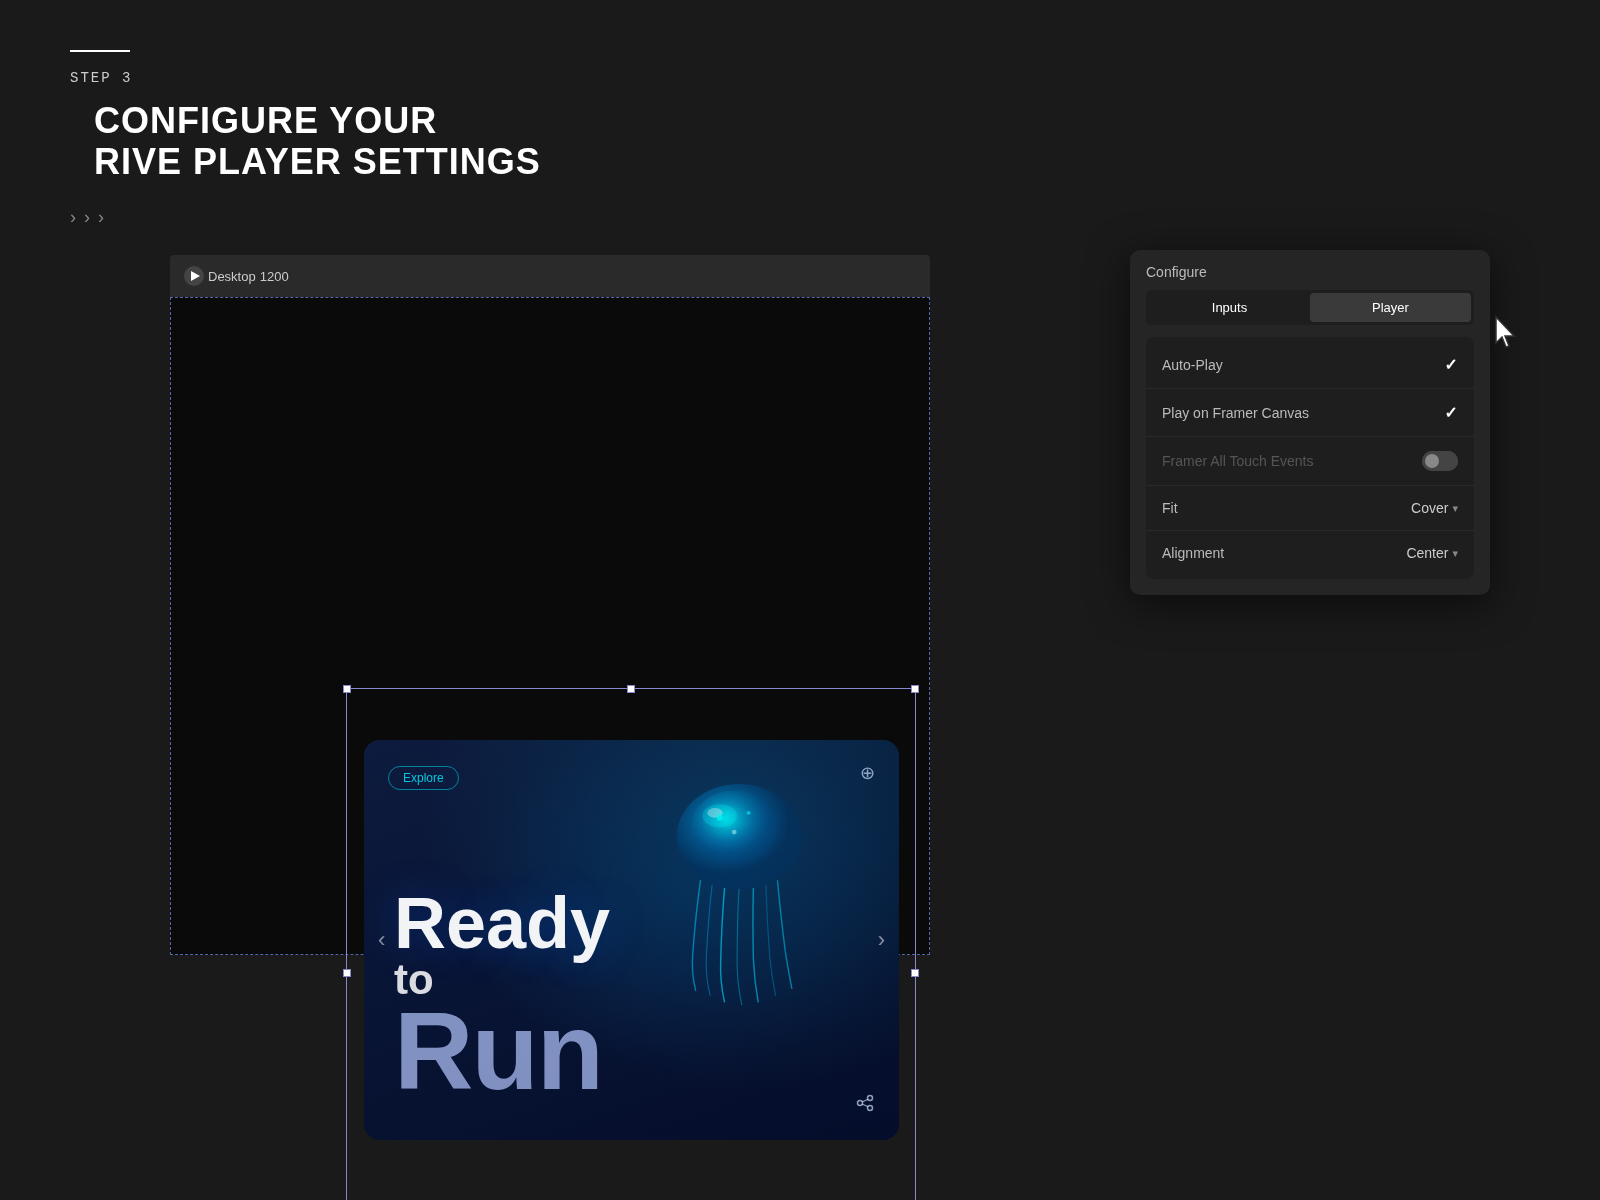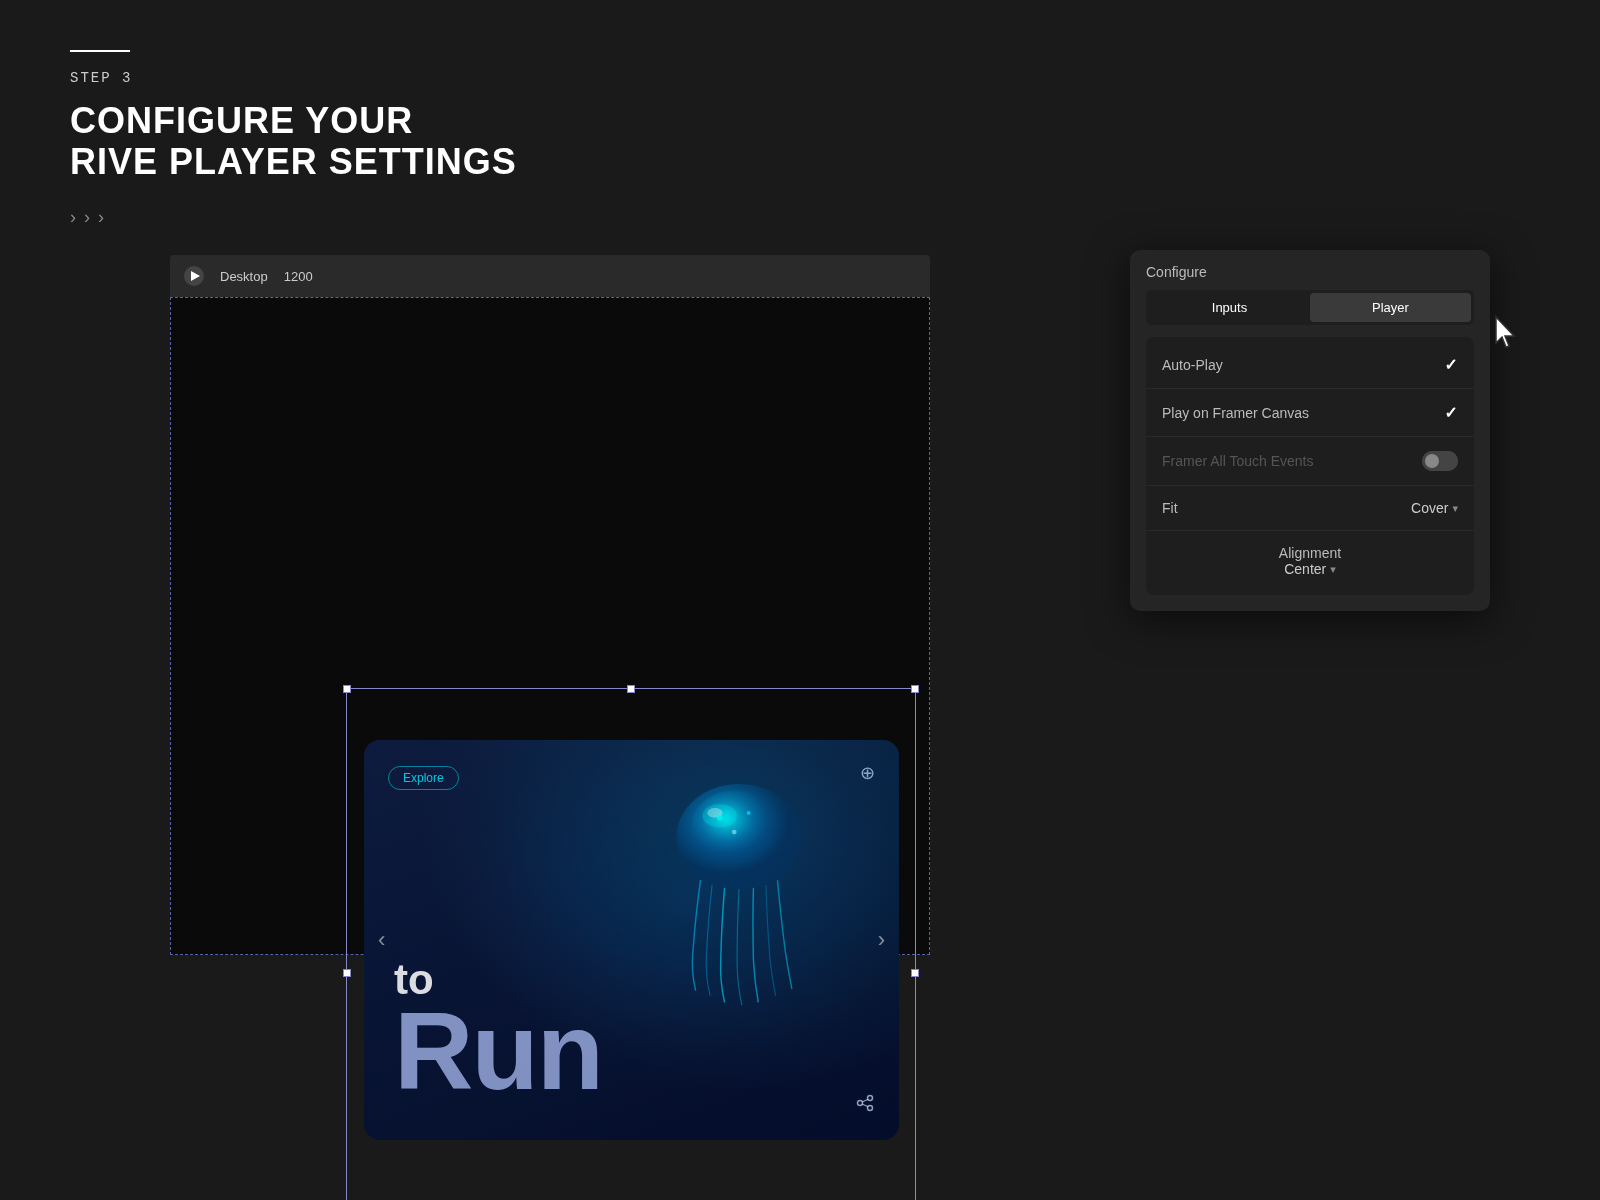--- a/index.html
+++ b/index.html
@@ -43,20 +43,21 @@
     }
 
     .main-title {
       font-size: 36px;
       font-weight: 800;
       line-height: 1.15;
       letter-spacing: 1px;
       text-transform: uppercase;
       color: #fff;
       margin-bottom: 24px;
+      margin-left: 24px;
     }
 
     .arrow-row {
       display: flex;
       gap: 8px;
       align-items: center;
     }
 
     .arrow-chevron {
       color: #888;
@@ -67,21 +68,21 @@
     .toolbar-bar {
       position: absolute;
       top: 255px;
       left: 170px;
       width: 760px;
       height: 42px;
       background: #2a2a2a;
       display: flex;
       align-items: center;
       padding: 0 14px;
-      gap: 16px;
+      gap: 4px;
       z-index: 10;
       border-radius: 4px 4px 0 0;
     }
 
     .play-icon {
       width: 20px;
       height: 20px;
       display: flex;
       align-items: center;
       justify-content: center;
@@ -354,21 +355,20 @@
     .setting-row {
       display: flex;
       align-items: center;
       justify-content: space-between;
       padding: 14px 16px;
       border-bottom: 1px solid #2a2a2a;
     }
 
     .setting-row:last-child {
       border-bottom: none;
-      flex-direction: column;
     }
 
     .setting-label {
       font-size: 14px;
       color: #bbb;
     }
 
     .setting-label.disabled {
       color: #555;
     }
@@ -504,20 +504,21 @@
         <svg width="20" height="20" viewBox="0 0 20 20" fill="none">
           <circle cx="15" cy="5" r="2.5" stroke="rgba(200,220,255,0.7)" stroke-width="1.5"></circle>
           <circle cx="5" cy="10" r="2.5" stroke="rgba(200,220,255,0.7)" stroke-width="1.5"></circle>
           <circle cx="15" cy="15" r="2.5" stroke="rgba(200,220,255,0.7)" stroke-width="1.5"></circle>
           <line x1="7.2" y1="9" x2="13" y2="6.2" stroke="rgba(200,220,255,0.7)" stroke-width="1.2"></line>
           <line x1="7.2" y1="11" x2="13" y2="13.8" stroke="rgba(200,220,255,0.7)" stroke-width="1.2"></line>
         </svg>
       </div>
 
       <div class="preview-text">
+        <div class="ready-text">Ready</div>
         <div class="to-text">to</div>
         <div class="run-text">Run</div>
       </div>
 
       <div class="nav-arrow-left">‹</div>
       <div class="nav-arrow-right">›</div>
     </div>
 
   </div>
 

